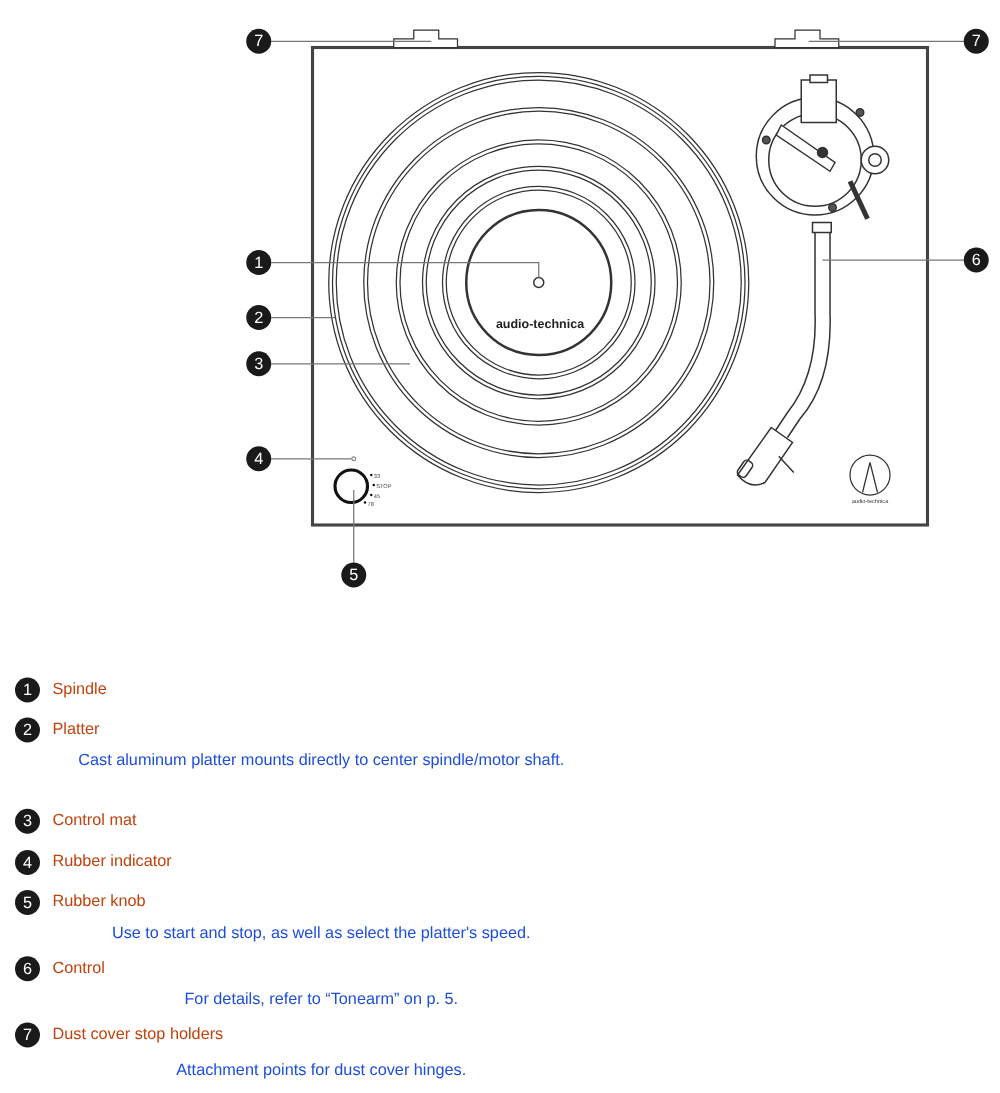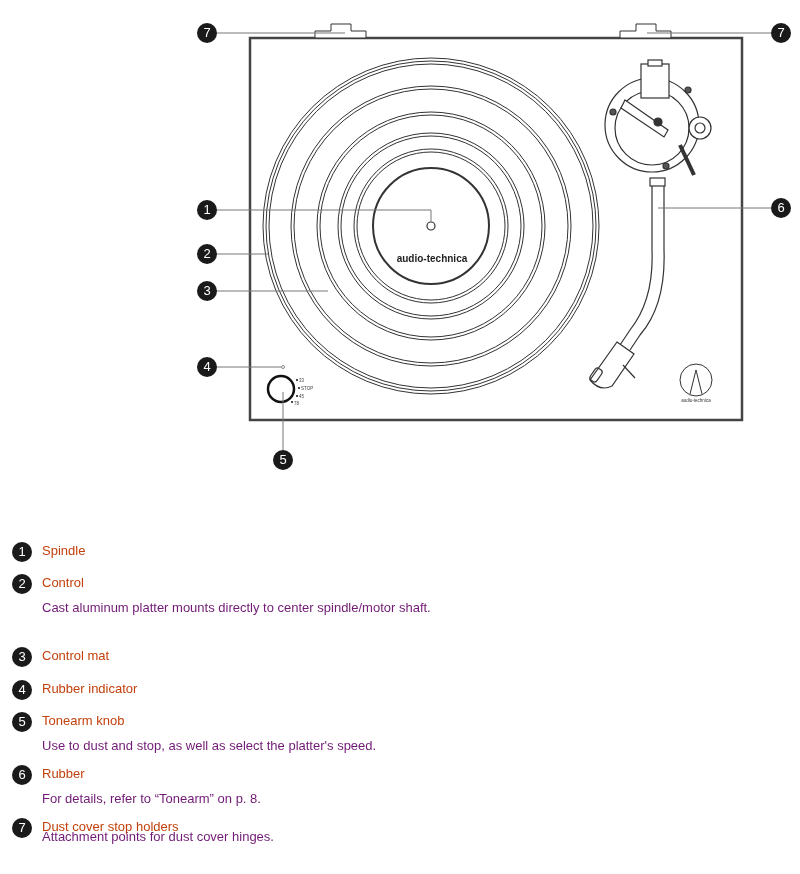--- a/index.html
+++ b/index.html
@@ -8,21 +8,21 @@
     #diagram { position: absolute; left: 0; top: 0; width: 800px; height: 480px; }
     .callout { position: absolute; width: 20px; height: 20px; border-radius: 50%;
                background: #1a1a1a; color: #ffffff; font-size: 13px; line-height: 20px;
                text-align: center; font-family: "Liberation Sans", sans-serif; }
     .legend { position: absolute; left: 0; top: 540px; width: 800px; }
     .legend-item { position: absolute; left: 0; width: 800px; }
     .legend-num { position: absolute; left: 12px; top: 0; width: 20px; height: 20px; border-radius: 50%;
                   background: #1a1a1a; color: #fff; font-size: 13px; line-height: 20px; text-align: center; }
     .legend-title { position: absolute; left: 42px; top: 1px; font-size: 13px; color: #c2410c; white-space: nowrap; }
     .legend-desc { position: absolute; left: 42px; top: 26px; width: 430px; font-size: 13px;
-                   color: #701a75; line-height: 20px; }
+                   color: #1d4ed8; line-height: 20px; text-align: center; }
   </style>
 </head>
 <body>
 
 <div id="diagram">
   <svg width="800" height="480" viewBox="0 0 800 480">
 
     <rect x="250" y="38" width="492" height="382" fill="#fff" stroke="#444" stroke-width="2.5"></rect>
 
     <g fill="#fff" stroke="#333" stroke-width="1">
@@ -115,39 +115,39 @@
   <div class="callout" style="left:771px;top:198px;">6</div>
 </div>
 
 <div class="legend">
   <div class="legend-item" style="top:2px">
     <div class="legend-num">1</div>
     <div class="legend-title">Spindle</div>
   </div>
   <div class="legend-item" style="top:34px">
     <div class="legend-num">2</div>
-    <div class="legend-title">Control</div>
+    <div class="legend-title">Platter</div>
     <div class="legend-desc" style="top:24px">Cast aluminum platter mounts directly to center spindle/motor shaft.</div>
   </div>
   <div class="legend-item" style="top:107px">
     <div class="legend-num">3</div>
     <div class="legend-title">Control mat</div>
   </div>
   <div class="legend-item" style="top:140px">
     <div class="legend-num">4</div>
     <div class="legend-title">Rubber indicator</div>
   </div>
   <div class="legend-item" style="top:172px">
     <div class="legend-num">5</div>
-    <div class="legend-title">Tonearm knob</div>
-    <div class="legend-desc" style="top:24px">Use to dust and stop, as well as select the platter's speed.</div>
+    <div class="legend-title">Rubber knob</div>
+    <div class="legend-desc" style="top:24px">Use to start and stop, as well as select the platter's speed.</div>
   </div>
   <div class="legend-item" style="top:225px">
     <div class="legend-num">6</div>
-    <div class="legend-title">Rubber</div>
-    <div class="legend-desc" style="top:24px">For details, refer to “Tonearm” on p. 8.</div>
+    <div class="legend-title">Control</div>
+    <div class="legend-desc" style="top:24px">For details, refer to “Tonearm” on p. 5.</div>
   </div>
   <div class="legend-item" style="top:278px">
     <div class="legend-num">7</div>
     <div class="legend-title">Dust cover stop holders</div>
-    <div class="legend-desc" style="top:9px">Attachment points for dust cover hinges.</div>
+    <div class="legend-desc" style="top:28px">Attachment points for dust cover hinges.</div>
   </div>
 </div>
 
 </body></html>

